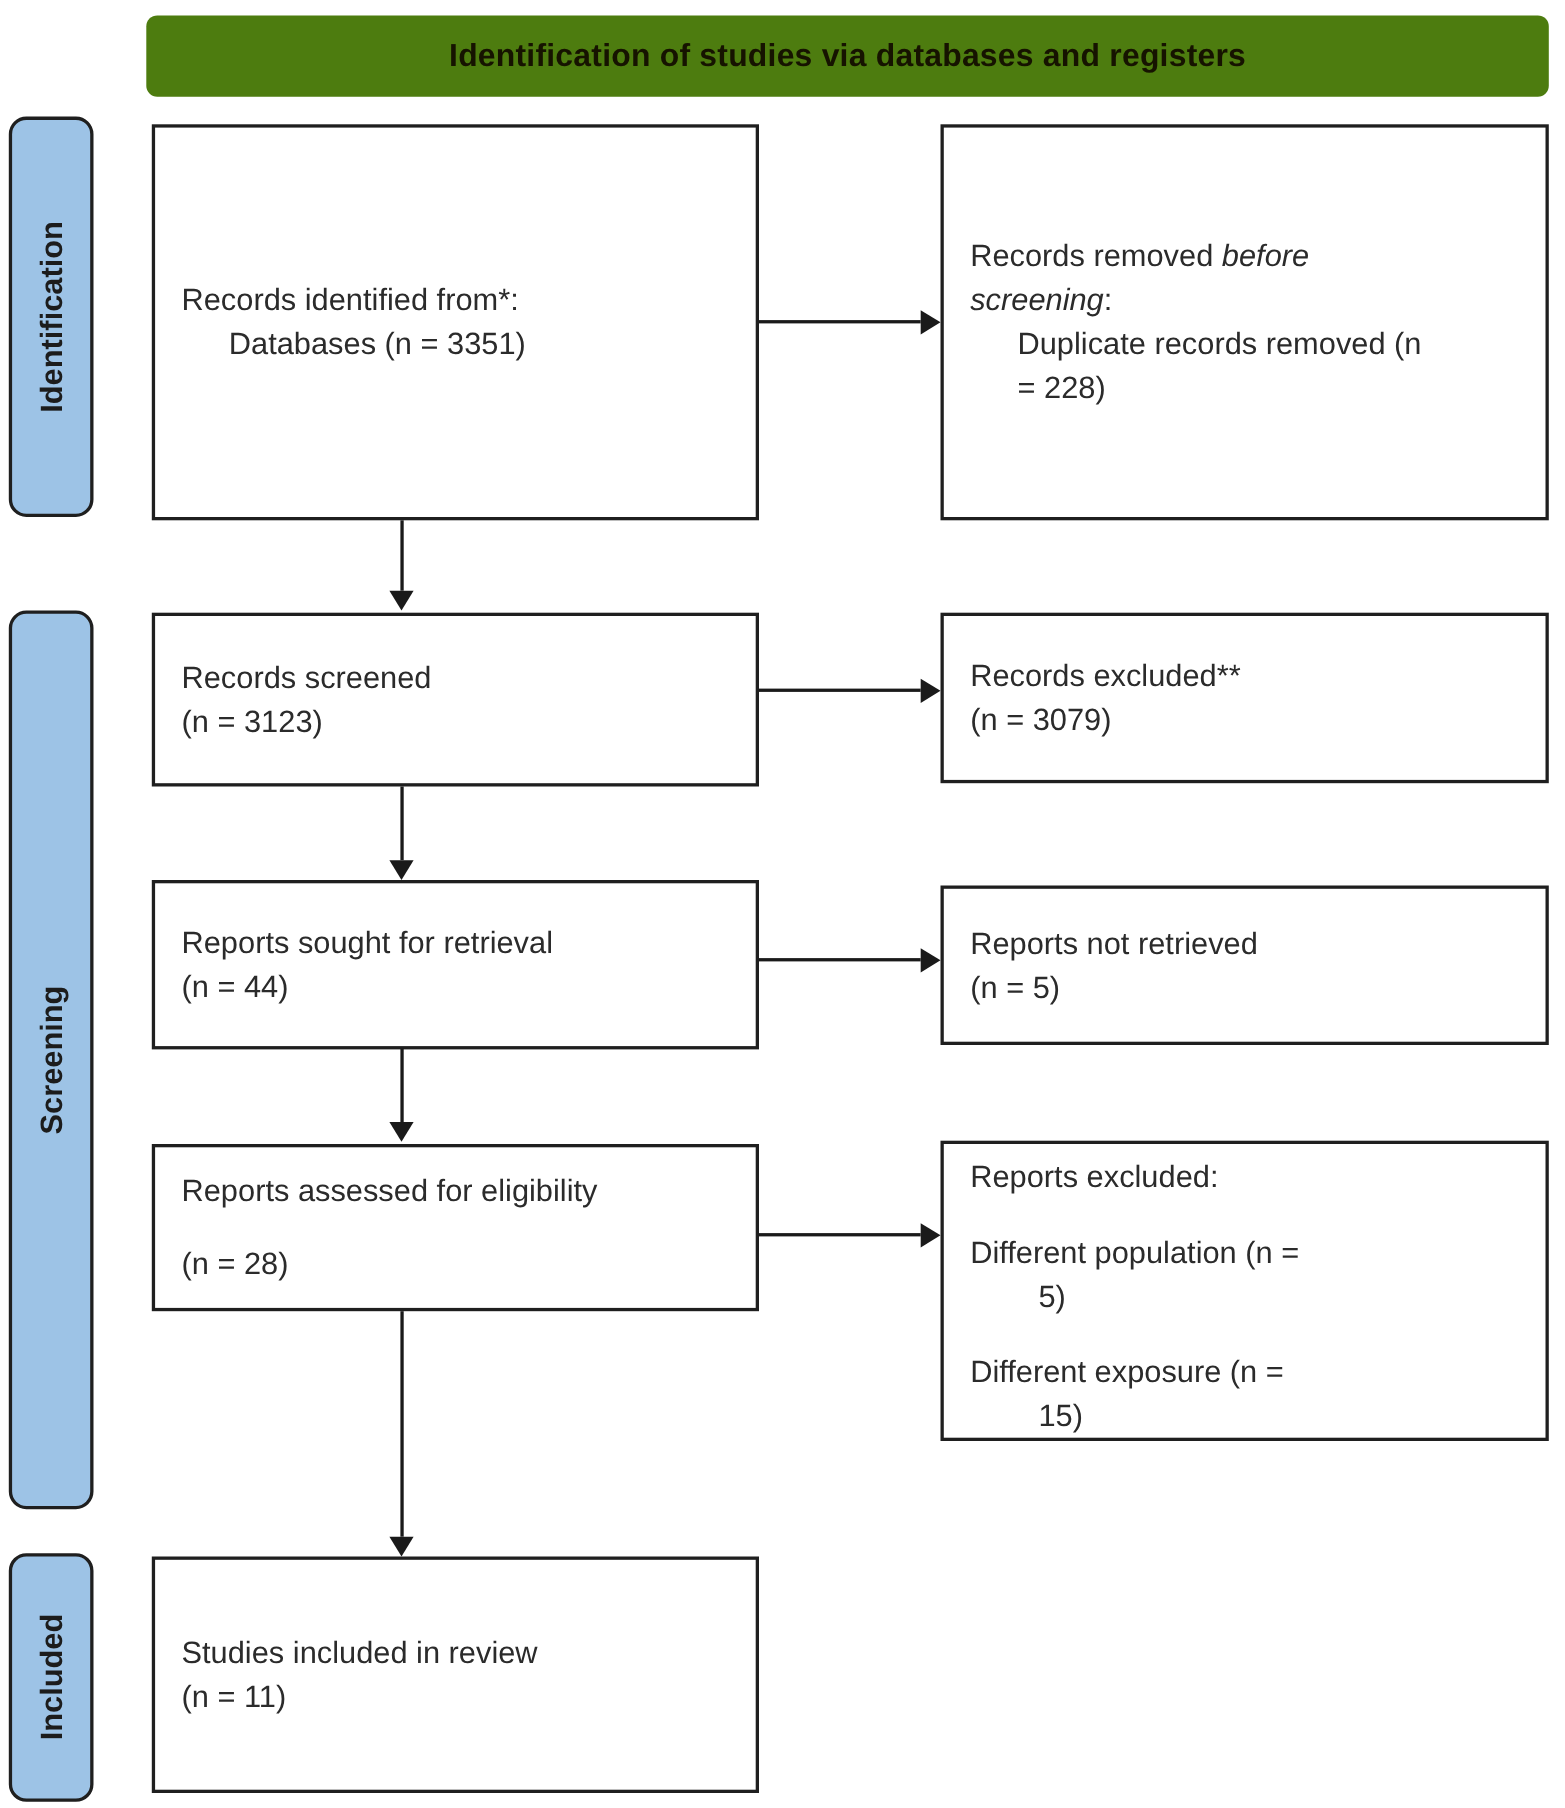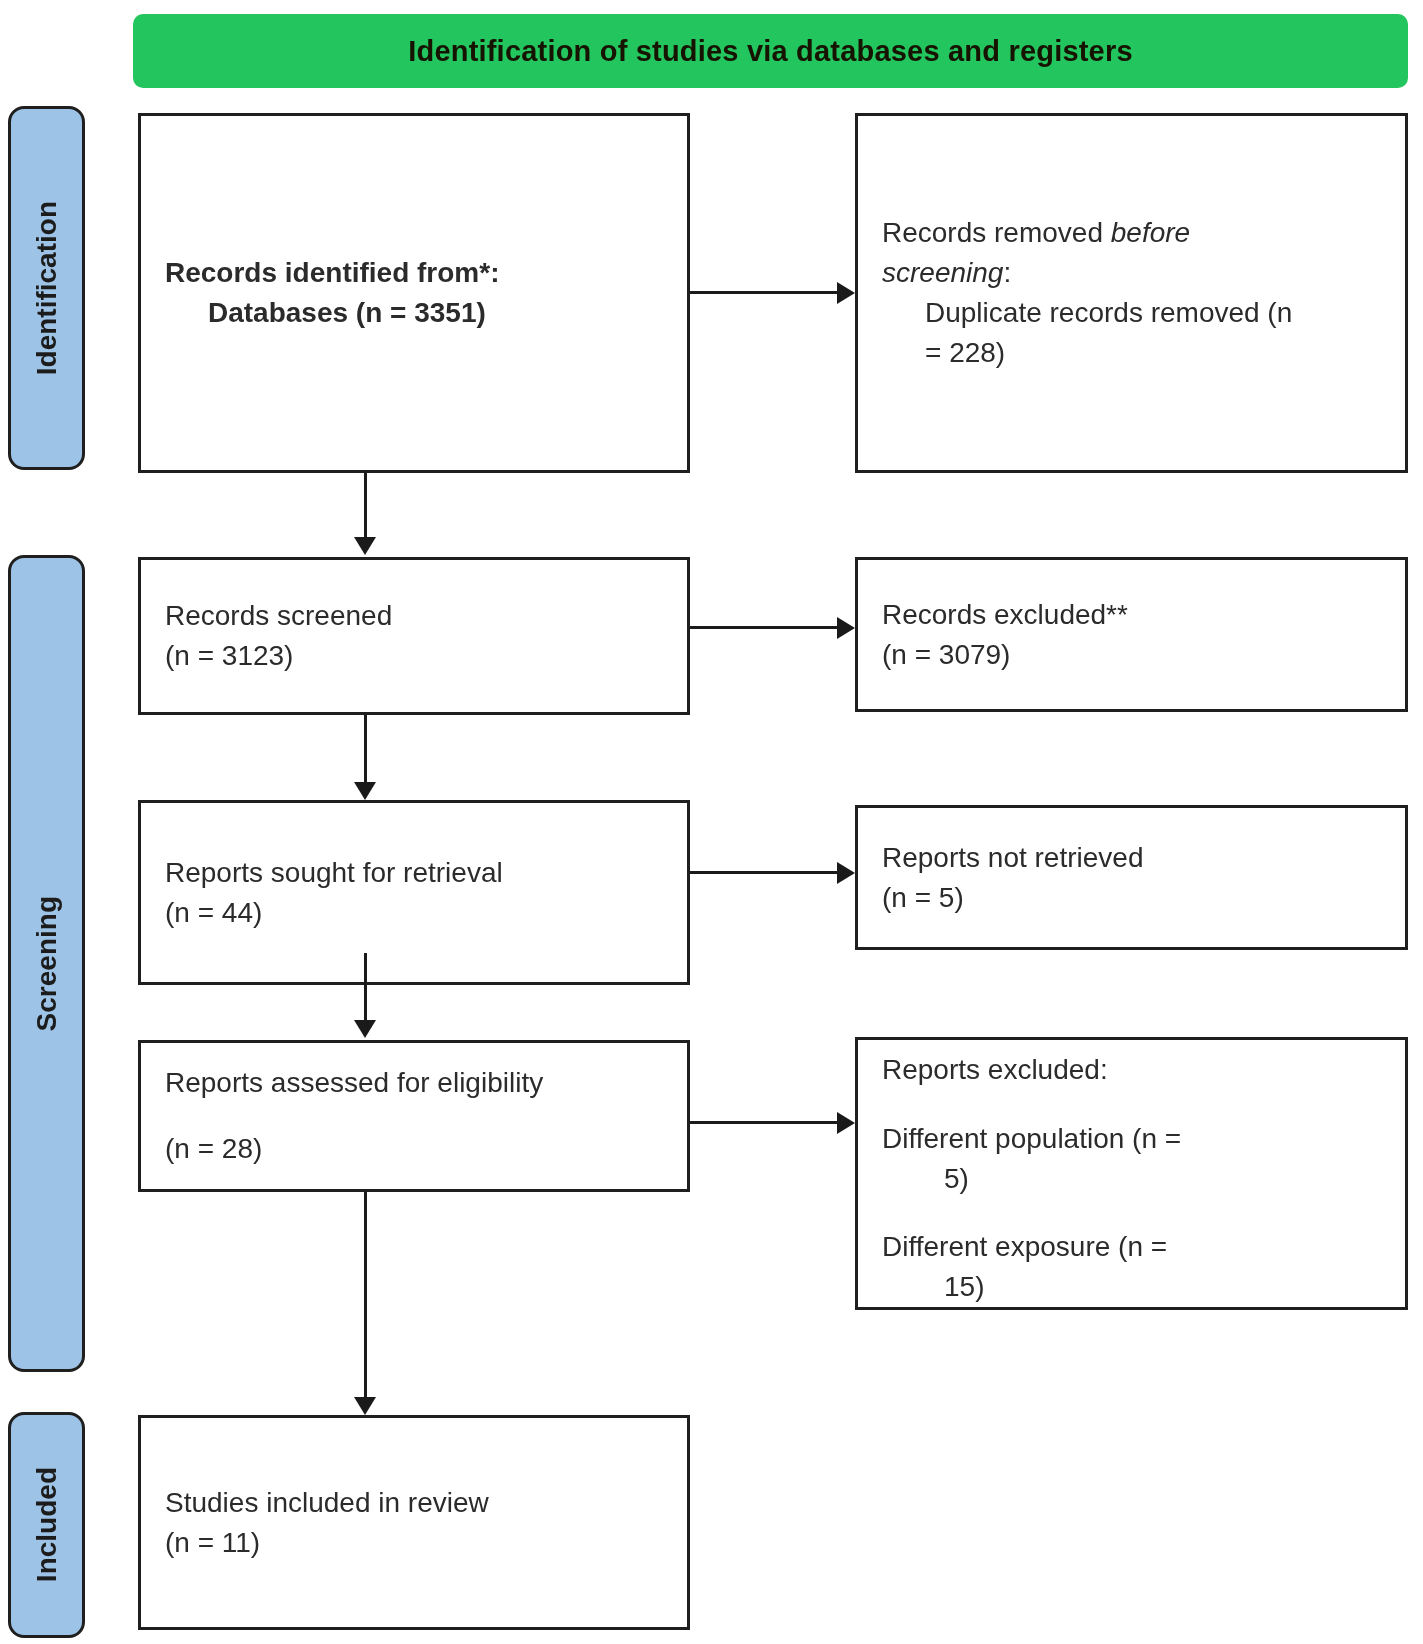--- a/index.html
+++ b/index.html
@@ -3,21 +3,21 @@
 <meta charset="utf-8">
 <style>
   html,body{margin:0;padding:0;background:#ffffff;}
   #canvas{
     position:relative;width:1423px;height:1644px;background:#ffffff;
     font-family:"Liberation Sans","DejaVu Sans",sans-serif;color:#262626;
     overflow:hidden;
   }
   .banner{
     position:absolute;left:133px;top:14px;width:1275px;height:74px;
-    background:#22c55e;border-radius:10px;
+    background:#4d7c0f;border-radius:10px;
     display:flex;align-items:center;justify-content:center;
     font-size:29px;font-weight:bold;color:#161300;letter-spacing:.2px;
   }
   .sidebar{
     position:absolute;left:8px;width:77px;background:#9DC3E6;
     border:3px solid #1f1f1f;border-radius:16px;box-sizing:border-box;
     display:flex;align-items:center;justify-content:center;
   }
   .sidebar .vtext{
     writing-mode:vertical-rl;transform:rotate(180deg);
@@ -60,21 +60,21 @@
   <div class="sidebar" style="top:106px;height:364px;">
     <span class="vtext">Identification</span>
   </div>
   <div class="sidebar" style="top:555px;height:817px;">
     <span class="vtext">Screening</span>
   </div>
   <div class="sidebar" style="top:1412px;height:226px;">
     <span class="vtext">Included</span>
   </div>
 
-  <div class="box" style="left:138px;top:113px;width:552px;height:360px;font-weight:bold;">
+  <div class="box" style="left:138px;top:113px;width:552px;height:360px;">
     <div class="ln">Records identified from*:</div>
     <div class="ln indent1">Databases (n = 3351)</div>
   </div>
 
   <div class="box" style="left:855px;top:113px;width:553px;height:360px;">
     <div class="ln"><span>Records removed </span><span class="it">before</span></div>
     <div class="ln"><span class="it">screening</span><span>:</span></div>
     <div class="ln indent1">Duplicate records removed (n</div>
     <div class="ln indent1">= 228)</div>
   </div>
@@ -82,21 +82,21 @@
   <div class="box" style="left:138px;top:557px;width:552px;height:158px;">
     <div class="ln">Records screened</div>
     <div class="ln">(n = 3123)</div>
   </div>
 
   <div class="box" style="left:855px;top:557px;width:553px;height:155px;">
     <div class="ln">Records excluded**</div>
     <div class="ln">(n = 3079)</div>
   </div>
 
-  <div class="box" style="left:138px;top:800px;width:552px;height:185px;">
+  <div class="box" style="left:138px;top:800px;width:552px;height:154px;">
     <div class="ln">Reports sought for retrieval</div>
     <div class="ln">(n = 44)</div>
   </div>
 
   <div class="box" style="left:855px;top:805px;width:553px;height:145px;">
     <div class="ln">Reports not retrieved</div>
     <div class="ln">(n = 5)</div>
   </div>
 
   <div class="box" style="left:138px;top:1040px;width:552px;height:152px;gap:26px;">

